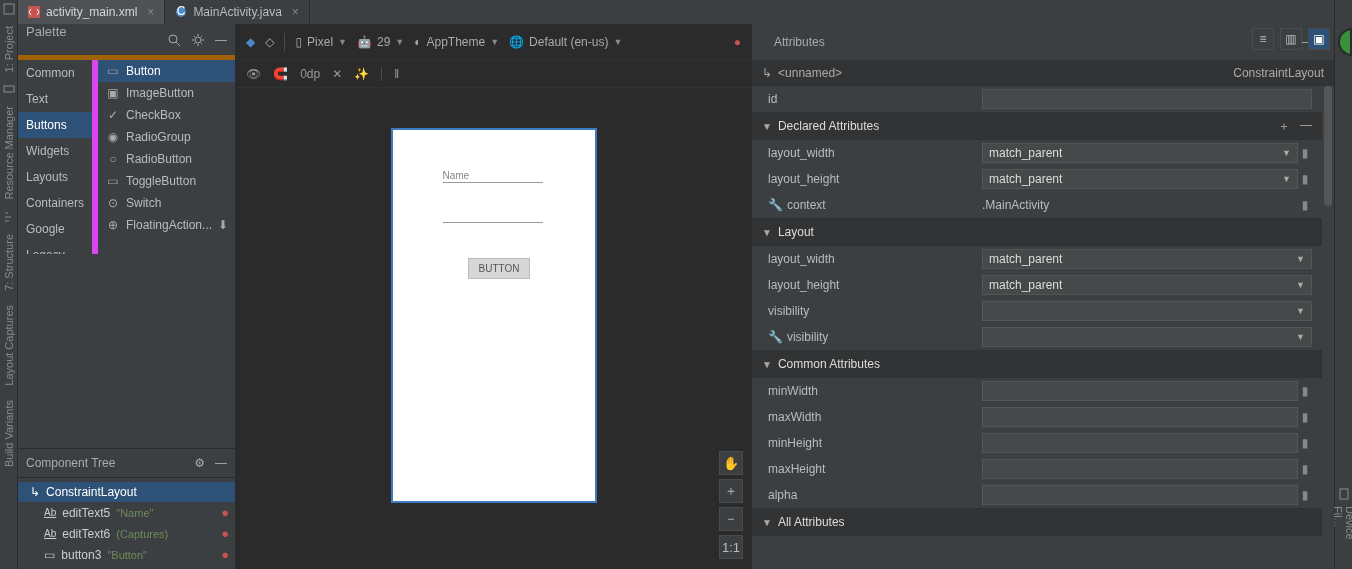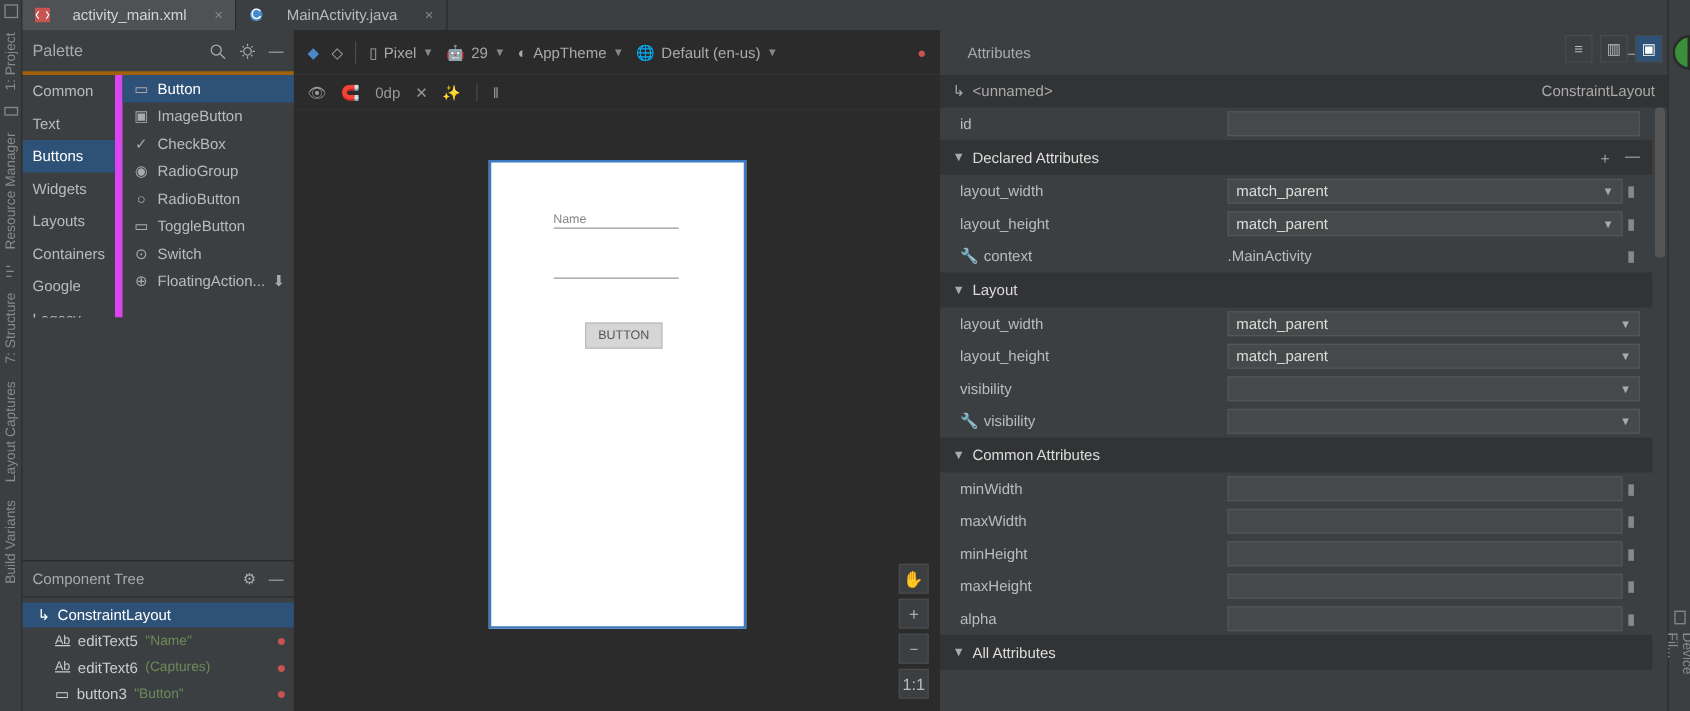--- a/index.html
+++ b/index.html
@@ -6,31 +6,31 @@
 body { background:#2b2b2b; color:#bbbbbb; width:1352px; height:569px; overflow:hidden; position:relative; }
 .icon { display:inline-flex; align-items:center; justify-content:center; }
 
 
 .rail-left { position:absolute; left:0; top:0; width:18px; height:569px; background:#3c3f41; border-right:1px solid #2b2b2b; display:flex; flex-direction:column; align-items:center; padding-top:2px; gap:6px; color:#8a8a8a; }
 .rail-left .rtxt { writing-mode:vertical-rl; transform:rotate(180deg); font-size:11px; padding:4px 0; cursor:pointer; }
 .rail-left .ric { width:14px; height:14px; display:flex; align-items:center; justify-content:center; }
 
 
 .tabbar { position:absolute; left:18px; top:0; height:24px; right:18px; background:#3c3f41; display:flex; align-items:stretch; }
-.tab { display:flex; align-items:center; gap:18px; padding:0 10px; color:#bbb; border-right:1px solid #2b2b2b; cursor:pointer;justify-content:flex-end; }
+.tab { display:flex; align-items:center; gap:6px; padding:0 10px; color:#bbb; border-right:1px solid #2b2b2b; cursor:pointer;justify-content:flex-end; }
 .tab.active { background:#4e5254; color:#d4d4d4; }
 .tab .close { color:#888; margin-left:4px; }
 
 
 .col-palette { position:absolute; left:18px; top:24px; width:218px; bottom:0; background:#3c3f41; border-right:1px solid #2b2b2b; display:flex; flex-direction:column; }
 .col-design { position:absolute; left:236px; top:24px; width:515px; bottom:0; background:#2b2b2b; }
 .col-attr   { position:absolute; left:751px; top:24px; right:18px; bottom:0; background:#3c3f41; border-left:1px solid #2b2b2b; }
 
 
-.panel-hdr { height:36px; display:flex; align-items:center; justify-content:space-between; padding:0 8px; color:#aaa; border-bottom:3px solid #a16207; }
+.panel-hdr { height:36px; display:flex; justify-content:space-between; padding:0 8px; color:#aaa; border-bottom:5px solid #a16207; }
 .panel-hdr .ttl { font-size:13px; }
 .panel-hdr .ctrls { display:flex; gap:10px; align-items:center; color:#aaa; }
 
 .palette-body { display:flex; flex:1; overflow:hidden; }
 .pal-cats { width:80px; border-right:6px solid #d946ef; }
 .pal-cats .cat { padding:6px 8px; color:#bbb; cursor:pointer; }
 .pal-cats .cat.sel { background:#2d5177; color:#fff; }
 .pal-items { flex:1; }
 .pal-items .pi { display:flex; align-items:center; gap:6px; padding:4px 8px; color:#bbb; cursor:grab; }
 .pal-items .pi.sel { background:#2d5177; color:#fff; }

